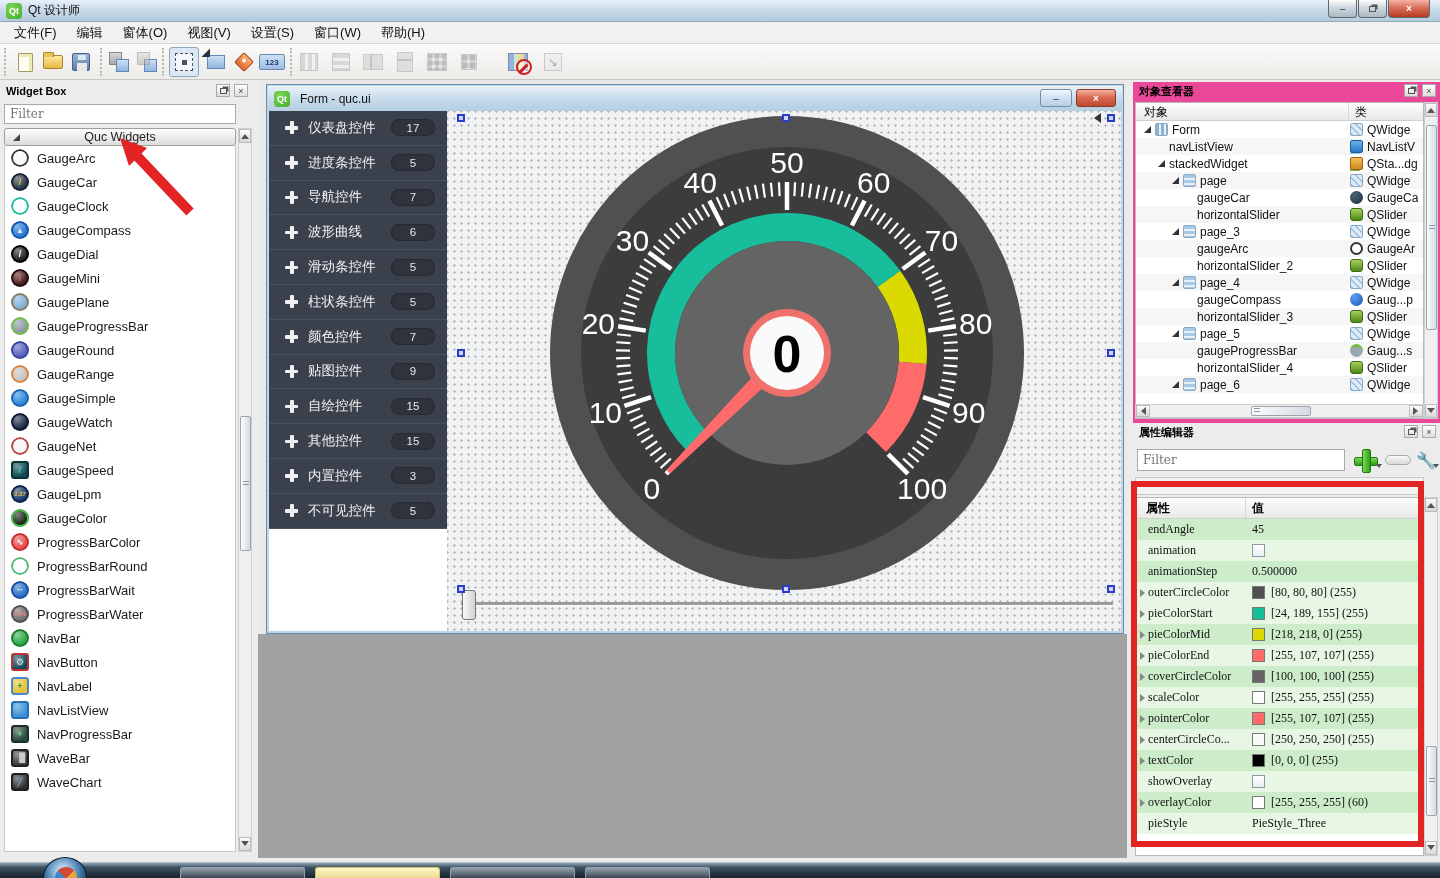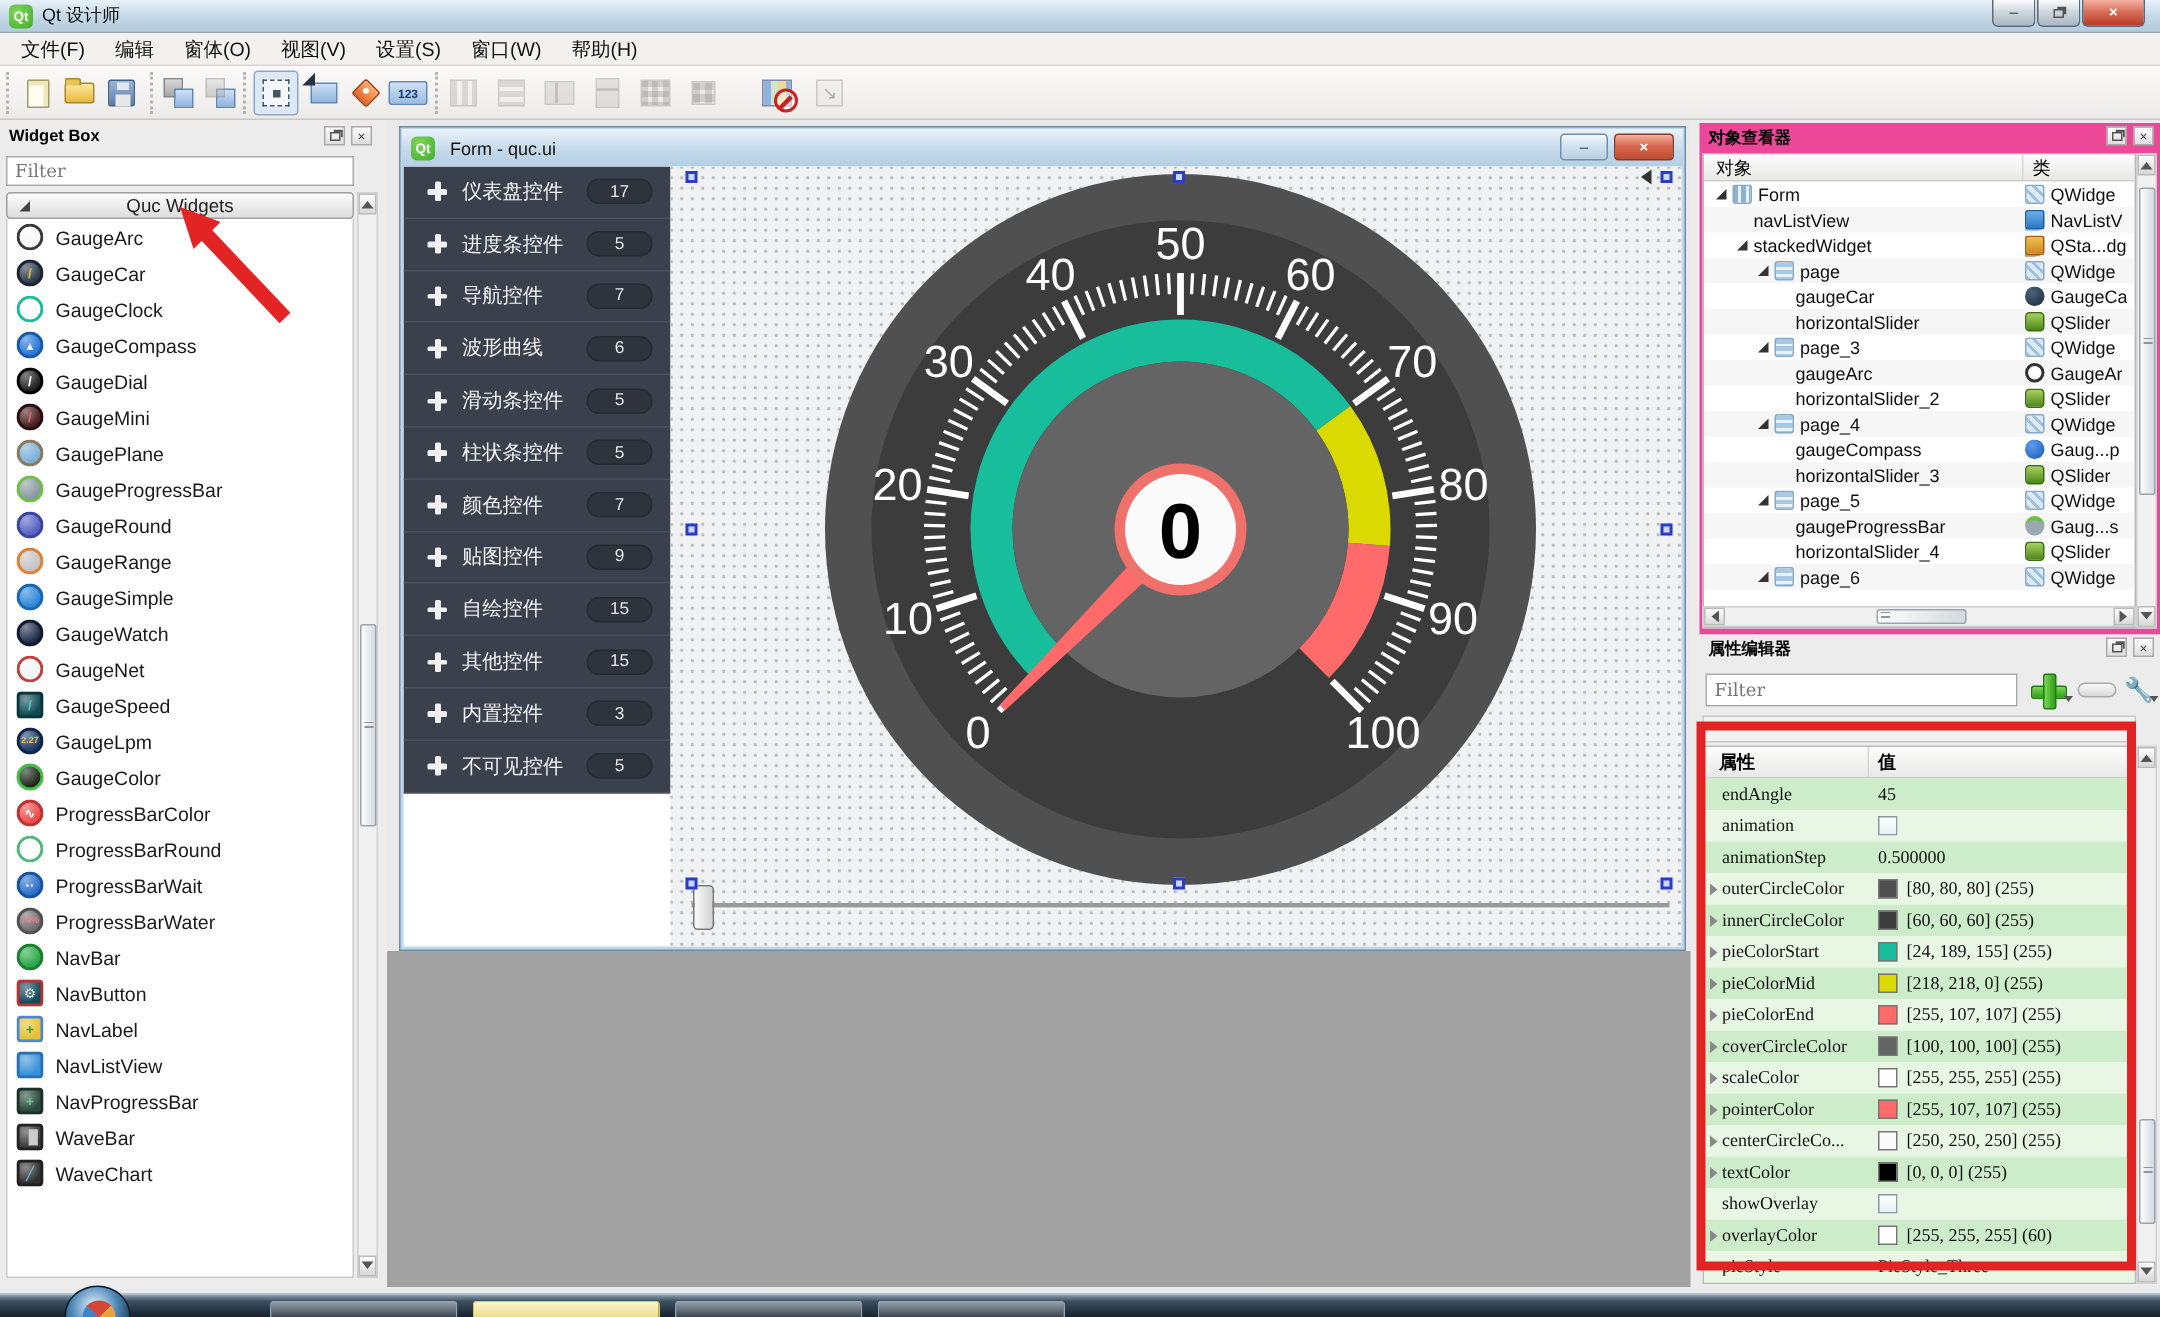--- a/index.html
+++ b/index.html
@@ -915,30 +915,20 @@
           <div class="pe-row odd">
             <div class="pe-name">
               <span class="pexp"></span>
               <span>outerCircleColor</span>
             </div>
             <div class="pe-val">
               <span class="swatch" style="background: rgb(80, 80, 80);"></span>
               <span>[80, 80, 80] (255)</span>
             </div>
           </div>
-          <div class="pe-row even">
-            <div class="pe-name">
-              <span class="pexp"></span>
-              <span>innerCircleColor</span>
-            </div>
-            <div class="pe-val">
-              <span class="swatch" style="background: rgb(60, 60, 60);"></span>
-              <span>[60, 60, 60] (255)</span>
-            </div>
-          </div>
           <div class="pe-row odd">
             <div class="pe-name">
               <span class="pexp"></span>
               <span>pieColorStart</span>
             </div>
             <div class="pe-val">
               <span class="swatch" style="background: rgb(24, 189, 155);"></span>
               <span>[24, 189, 155] (255)</span>
             </div>
           </div>

